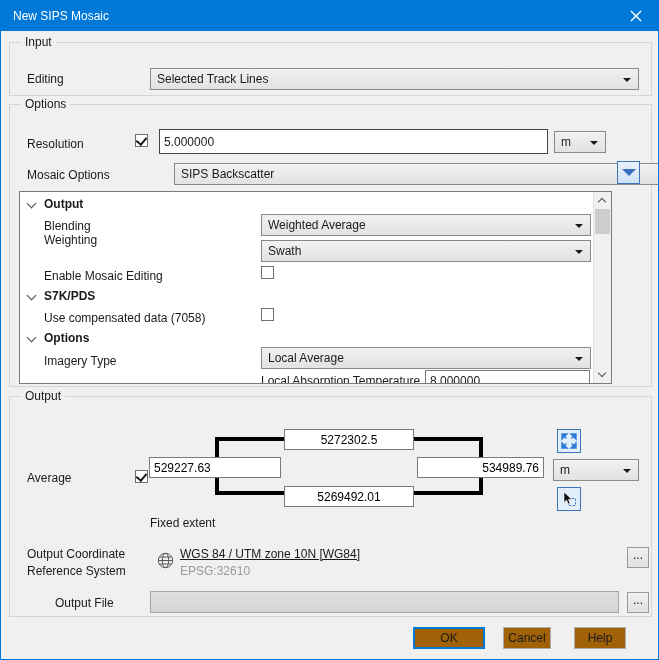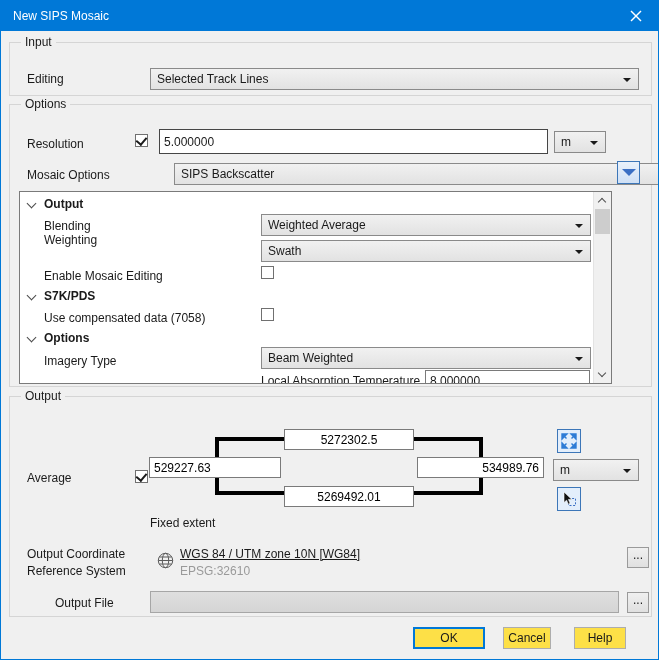--- a/index.html
+++ b/index.html
@@ -103,21 +103,21 @@
   .browse-btn{
     position:absolute;width:22px;height:21px;box-sizing:border-box;
     background:linear-gradient(180deg,#f0f0f0,#e0e0e0);border:1px solid #9a9a9a;
     text-align:center;line-height:14px;cursor:pointer;font-size:12px;
   }
   .file-field{
     position:absolute;box-sizing:border-box;
     background:linear-gradient(180deg,#dfdfdf,#d5d5d5);border:1px solid #a6a6a6;
   }
   .btn{
-    position:absolute;height:22px;box-sizing:border-box;background:#fde047;
+    position:absolute;height:22px;box-sizing:border-box;background:#a16207;
     border:1px solid #adadad;text-align:center;line-height:20px;cursor:pointer;
   }
   .btn.default{border:2px solid #0078d7;line-height:18px;}
   .muted{color:#9a9a9a;}
 </style>
 </head>
 <body>
 
 <div class="dialog">
 
@@ -183,21 +183,21 @@
       <span class="lbl section-title" style="left:24px;top:97px;">S7K/PDS</span>
 
       <span class="lbl" style="left:24px;top:119px;">Use compensated data (7058)</span>
       <span class="checkbox" style="left:241px;top:116px;"></span>
 
       <span class="chev" style="left:8px;top:142px;"></span>
       <span class="lbl section-title" style="left:24px;top:139px;">Options</span>
 
       <span class="lbl" style="left:24px;top:162px;">Imagery Type</span>
       <div class="combobox" style="left:241px;top:155px;width:330px;">
-        <span>Beam Weighted</span>
+        <span>Local Average</span>
         <span class="cb-arrow"></span>
       </div>
 
       <span class="lbl" style="left:241px;top:182px;">Local Absorption Temperature</span>
       <input class="textfield" style="left: 405px; top: 178px; width: 165px; height: 22px;" value="8.000000">
 
       <div class="scrollbar">
         <span class="sb-arrow-up"></span>
         <span class="sb-thumb"></span>
         <span class="sb-arrow-down"></span>

